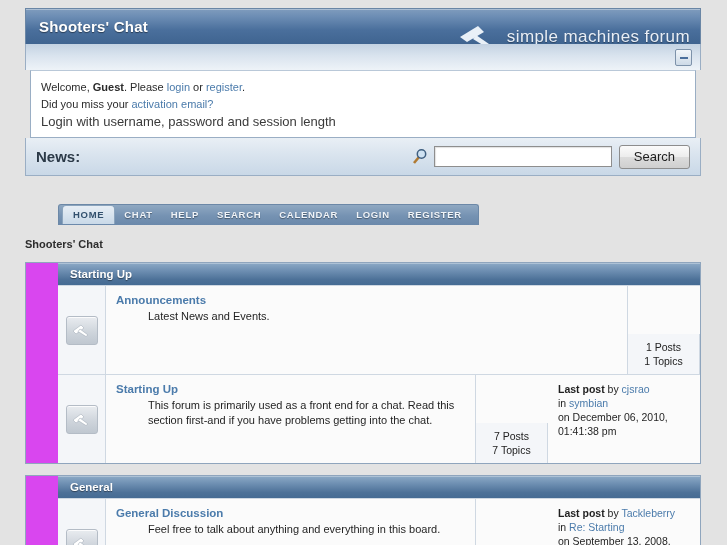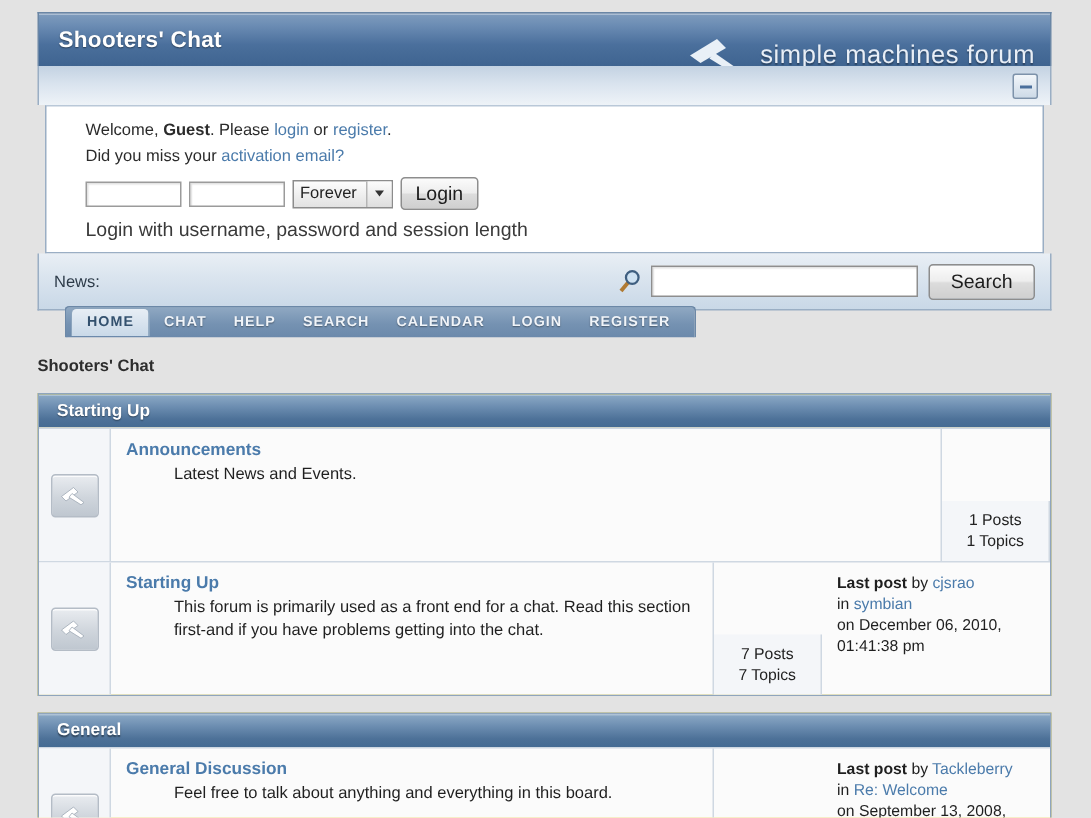--- a/index.html
+++ b/index.html
@@ -106,21 +106,21 @@
     height: 2px;
     background: #4a6f9c;
   }
 
   
   .userbox {
     background: #ffffff;
     border: 1px solid #9aaec4;
     border-top: 1px solid #b9c8d8;
     margin: 0 5px;
-    padding: 9px 10px 8px 26px;
+    padding: 9px 10px 8px 10px;
     box-sizing: border-box;
   }
   .userbox .line {
     font-size: 11px;
     color: #2b2b2b;
     margin-bottom: 3px;
     line-height: 14px;
   }
   .userbox .line b { font-weight: bold; }
   a.lnk {
@@ -198,22 +198,22 @@
     height: 38px;
     background: linear-gradient(to bottom,#e9eff5 0%,#dbe5ef 40%,#c9d8e7 100%);
     border: 1px solid #9aaec4;
     border-top: none;
     display: flex;
     align-items: center;
     box-sizing: border-box;
     padding: 0 10px;
   }
   .news-label {
-    font-size: 11px;
-    font-weight: normal;
+    font-size: 15px;
+    font-weight: bold;
     color: #2c3a48;
   }
   .search-wrap {
     margin-left: auto;
     display: flex;
     align-items: center;
     gap: 7px;
   }
   .search-input {
     width: 178px;
@@ -227,21 +227,21 @@
     box-shadow: inset 1px 1px 1px rgba(0,0,0,.12);
   }
   .search-btn {
     font-size: 13px;
     padding: 4px 14px;
   }
 
   
   .tabstrip {
     position: absolute;
-    left: 43px;
+    left: 58px;
     top: 204px;
     height: 20px;
     display: flex;
     align-items: flex-start;
   }
   .tabs-bg {
     position: absolute;
     left: 0;
     top: 0;
     right: 0;
@@ -291,22 +291,23 @@
   
   .boards {
     position: absolute;
     left: 25px;
     top: 262px;
     width: 676px;
   }
   .catbox {
     margin-bottom: 11px;
     border: 1px solid #8fa5bd;
-    background: #fde047;
-    box-sizing: border-box;
+    background: #d946ef;
+    box-sizing: border-box;
+    padding-left: 32px;
   }
   .cathead {
     height: 22px;
     background: linear-gradient(to bottom,#8daac6 0%,#6e8fb2 35%,#4d7198 75%,#456b93 100%);
     display: flex;
     align-items: center;
     padding-left: 12px;
     box-shadow: inset 0 1px 0 rgba(255,255,255,.3);
   }
   .cathead span {
@@ -416,31 +417,20 @@
           <i></i>
         </div>
     </div>
 
     <div class="userbox">
       <div class="line">
         <span>Welcome, </span><b>Guest</b><span>. Please </span><a class="lnk">login</a><span> or </span><a class="lnk">register</a><span>.</span>
       </div>
       <div class="line">
         <span>Did you miss your </span><a class="lnk">activation email?</a>
-      </div>
-      <div class="login-row">
-        <input class="tinput" type="text" value="" style="">
-        <input class="tinput" type="password" value="" style="">
-        <div class="sel">
-          <span>Forever</span>
-          <span class="arrowbox">
-              <i class="caret"></i>
-            </span>
-        </div>
-        <button class="btn">Login</button>
       </div>
       <div class="hint">Login with username, password and session length</div>
     </div>
 
     <div class="newsbar">
       <div class="news-label">News:</div>
       <div class="search-wrap">
         <svg width="16" height="17" viewBox="0 0 16 17">
           <line x1="3" y1="15" x2="8" y2="9" stroke="#b07a33" stroke-width="2.6"></line>
           <circle cx="10.5" cy="6" r="4.2" fill="#cfe2f2" stroke="#3f5f80" stroke-width="1.5"></circle>
@@ -536,20 +526,20 @@
           <div class="binfo">
             <a class="bname">General Discussion</a>
             <div class="bdesc">Feel free to talk about anything and everything in this board.</div>
           </div>
           <div class="bstats">
             <div>16 Posts</div>
             <div>3 Topics</div>
           </div>
           <div class="blast">
             <div><b>Last post</b><span> by </span><a class="lnk">Tackleberry</a></div>
-            <div><span>in </span><a class="lnk">Re: Welcome</a></div>
+            <div><span>in </span><a class="lnk">Re: Starting</a></div>
             <div><span>on </span><span>September 13, 2008, 11:41:31 pm</span></div>
           </div>
         </div>
       </div>
     </div>
 
 </div>
 
 </body></html>

